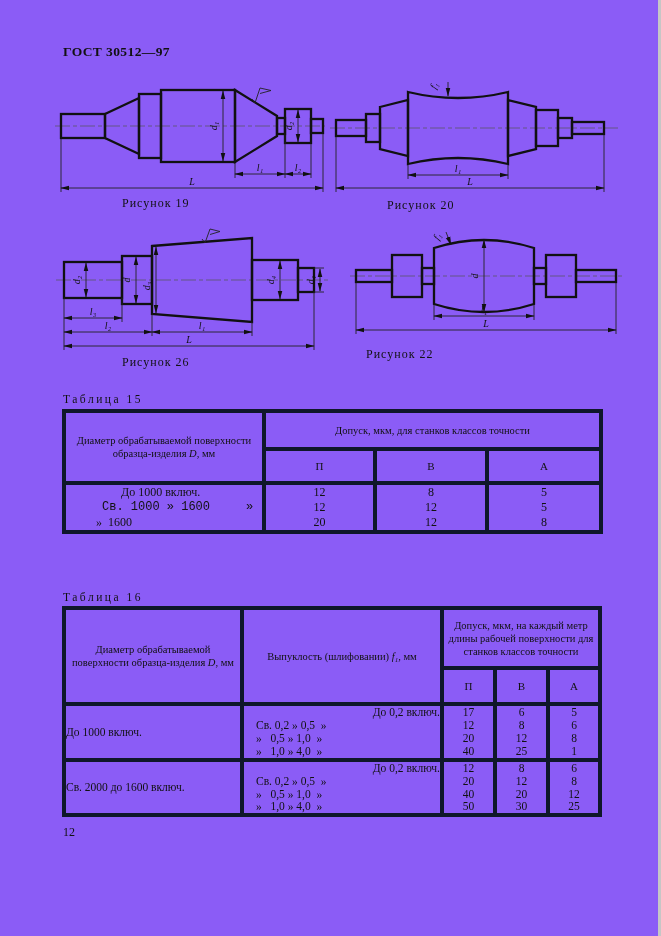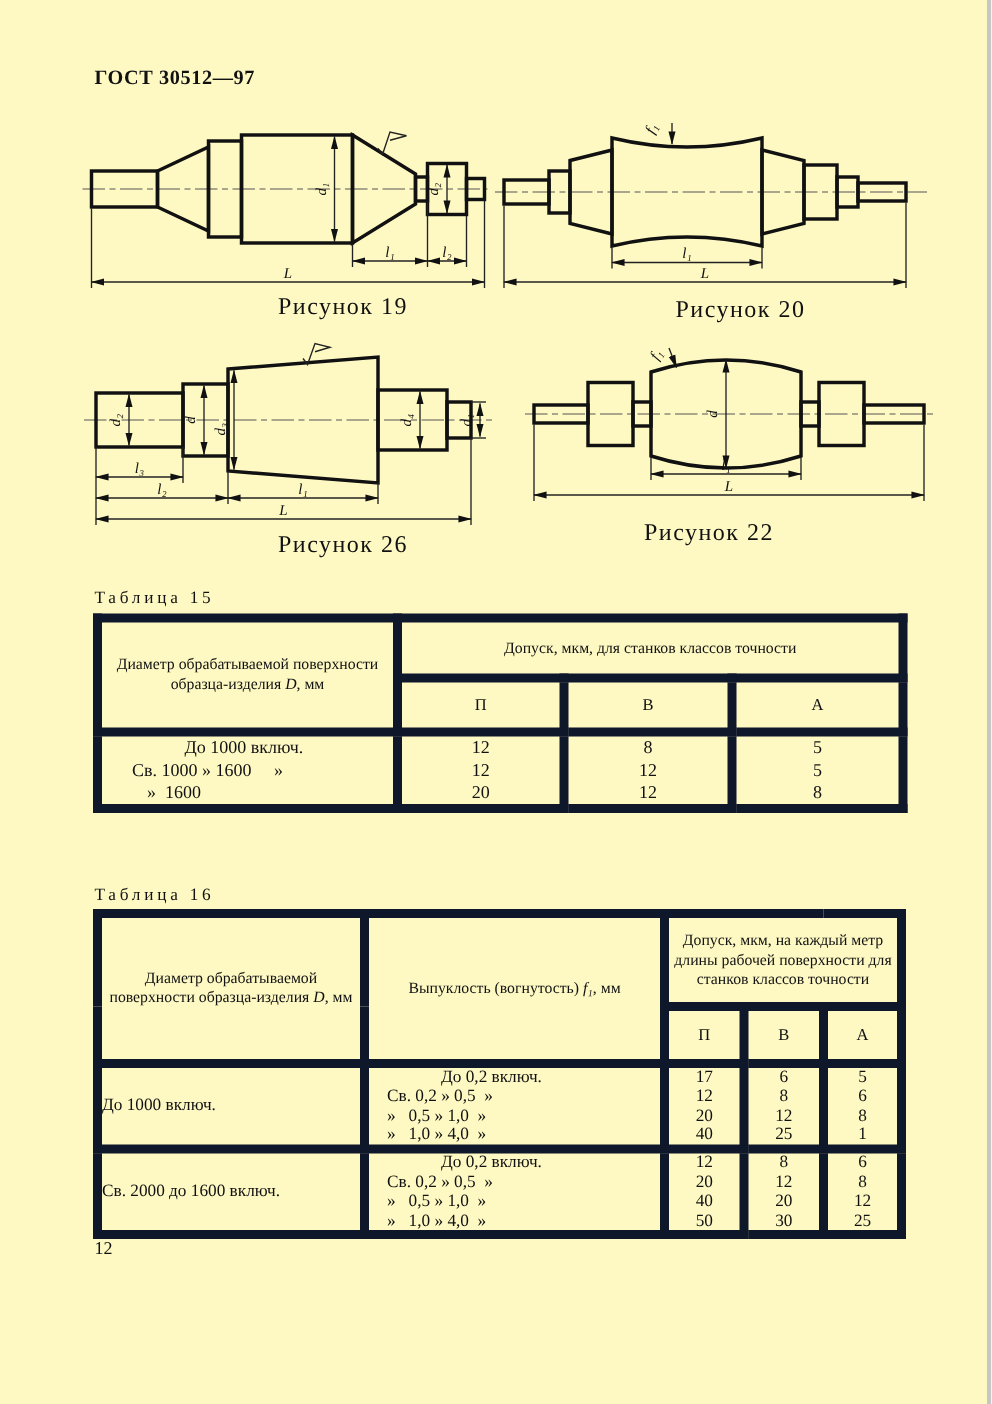--- a/index.html
+++ b/index.html
@@ -1,39 +1,39 @@
 <!DOCTYPE html>
 <html><head>
 <meta charset="utf-8">
 <style>
   html,body { margin:0; padding:0; background:#ffffff; }
   #page {
-    position:relative; width:661px; height:936px; background:#fef9c3;
+    position:relative; width:661px; height:936px; background:#8b5cf6;
     font-family:"Liberation Serif","DejaVu Serif",serif; color:#111;
     overflow:hidden;
   }
   .abs { position:absolute; }
   .gost-header { font-weight:bold; font-size:13.5px; letter-spacing:.4px; }
-  .caption { font-size:16px; text-align:right; letter-spacing:1px; }
+  .caption { font-size:12px; text-align:left; letter-spacing:1px; }
   .tbl-label { font-size:11.5px; letter-spacing:2.5px; }
   .para { font-size:12.5px; line-height:17.5px; text-align:justify; text-indent:40px; }
   .pagenum { font-size:12px; }
 
   
   table.gtable { position:absolute; border-collapse:collapse; table-layout:fixed; border:2px solid #111; }
-  table.gtable td { border:6px solid #0f172a; padding:0; vertical-align:middle; }
+  table.gtable td { border:4px solid #0f172a; padding:0; vertical-align:middle; }
   td.hd { font-size:10.5px; line-height:13px; text-align:center; padding:2px 8px; }
   td.cls { font-size:11px; }
   tr.bodysep td { border-top:2px solid #111; }
   td.bd { font-size:12px;margin-left:35px; }
   .ln { line-height:15px; white-space:pre; }
   .t16 .ln { line-height:12.8px; font-size:11.5px; }
   .cnum { text-align:center; }
-  .t15l1 { padding-left:55px; } .t15l2 { padding-left:20px; } .t15l3 { padding-left:30px; }
-  .fA { padding-left:48px; } .fB { padding-left:12px; } .fC { padding-left:12px; }
+  .t15l1 { padding-left:55px; } .t15l2 { padding-left:36px;font-family:Liberation Mono, monospace; } .t15l3 { padding-left:30px; }
+  .fA { padding-left:48px;text-align:right; } .fB { padding-left:12px; } .fC { padding-left:12px; }
   td.grp { vertical-align:top; padding-top:4px; padding-bottom:3px; }
   .dcell { padding-left:22px; }
 
   
   svg.fig { position:absolute; overflow:visible; }
   .pts rect,.pts polygon,.pts path { fill:none; stroke:#111; stroke-width:2.3; stroke-linejoin:miter; }
   .cl { stroke:#555; stroke-width:.7; stroke-dasharray:15 3 4 3; }
   .dl { stroke:#222; stroke-width:.9; fill:none; }
   .dim { font:italic 10px "Liberation Serif","DejaVu Serif",serif; fill:#111; }
 
@@ -252,21 +252,21 @@
         <col style="width:53px">
         <col style="width:52px">
       </colgroup>
     <tbody>
       <tr>
         <td class="hd" rowspan="2">
           <span>Диаметр обрабатываемой поверхности образца-изделия</span>
           <i>D</i><span>, мм</span>
         </td>
         <td class="hd" rowspan="2">
-          <span>Выпуклость (вогнутость)</span>
+          <span>Выпуклость (шлифовании)</span>
           <i>f₁</i><span>, мм</span>
         </td>
         <td class="hd" colspan="3" style="height:56px">Допуск, мкм, на каждый метр длины рабочей поверхности для станков классов точности</td>
       </tr>
       <tr>
         <td class="hd cls" style="height:32px">П</td>
         <td class="hd cls">В</td>
         <td class="hd cls">А</td>
       </tr>
 

